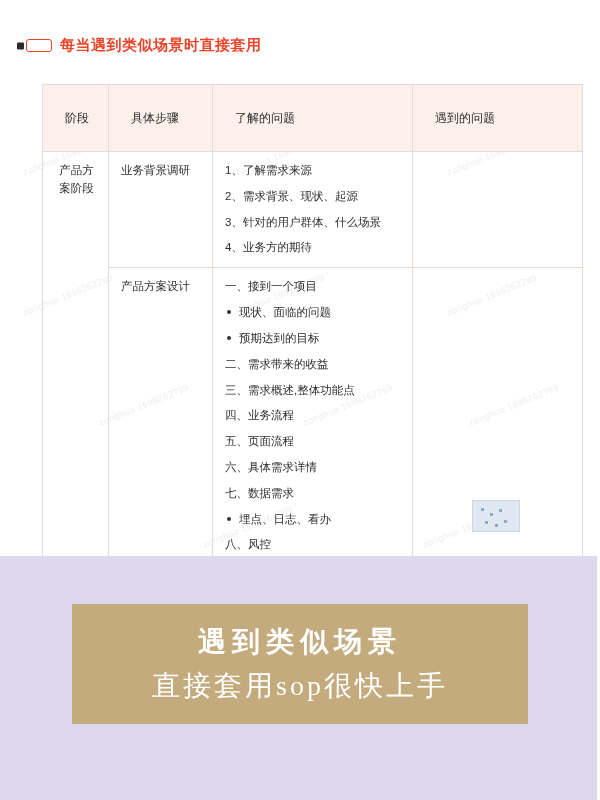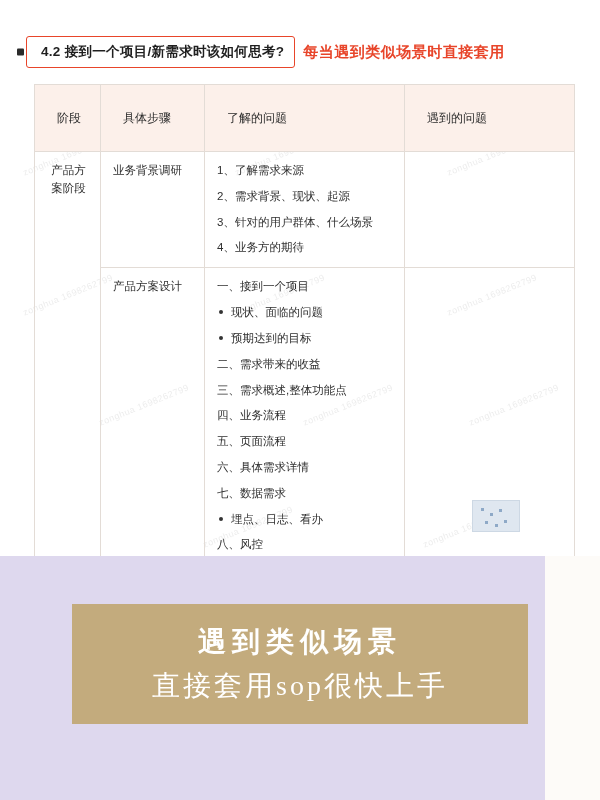--- a/index.html
+++ b/index.html
@@ -71,21 +71,21 @@
     font-weight: bold;
     color: #e8452a;
     margin-left: 8px;
     white-space: nowrap;
     letter-spacing: 0.5px;
   }
 
   
   .table-wrap {
     position: absolute;
-    left: 34px;
+    left: 42px;
     top: 84px;
     width: 540px;
   }
   table.sop {
     border-collapse: collapse;
     width: 540px;
     table-layout: fixed;
   }
   table.sop th, table.sop td {
     border: 1px solid #e3dcd6;
@@ -167,21 +167,21 @@
     white-space: nowrap;
     pointer-events: none;
     letter-spacing: 0.5px;
   }
 
   
   .banner {
     position: absolute;
     left: 0;
     top: 556px;
-    width: 545px;
+    width: 597px;
     height: 244px;
     background: #ded8ee;
   }
   .banner-inner {
     position: absolute;
     left: 72px;
     top: 48px;
     width: 456px;
     height: 120px;
     background: #c3ab7d;
@@ -223,21 +223,20 @@
         <div class="wm" style="left: 300px; top: 400px;">zonghua 1698262799</div>
         <div class="wm" style="left: 96px; top: 400px;">zonghua 1698262799</div>
         <div class="wm" style="left: 466px; top: 400px;">zonghua 1698262799</div>
         <div class="wm" style="left: 200px; top: 522px;">zonghua 1698262799</div>
         <div class="wm" style="left: 420px; top: 522px;">zonghua 1698262799</div>
       </div>
 
     <div class="heading-row">
       <div class="heading-box">
         <span class="bullet"></span>
-        <span class="heading-text">4.2 接到一个项目/新需求时该如何思考?</span>
       </div>
       <span class="heading-note">每当遇到类似场景时直接套用</span>
     </div>
 
     <div class="table-wrap">
       <table class="sop">
         <colgroup>
           <col class="col-1">
             <col class="col-2">
             <col class="col-3">

